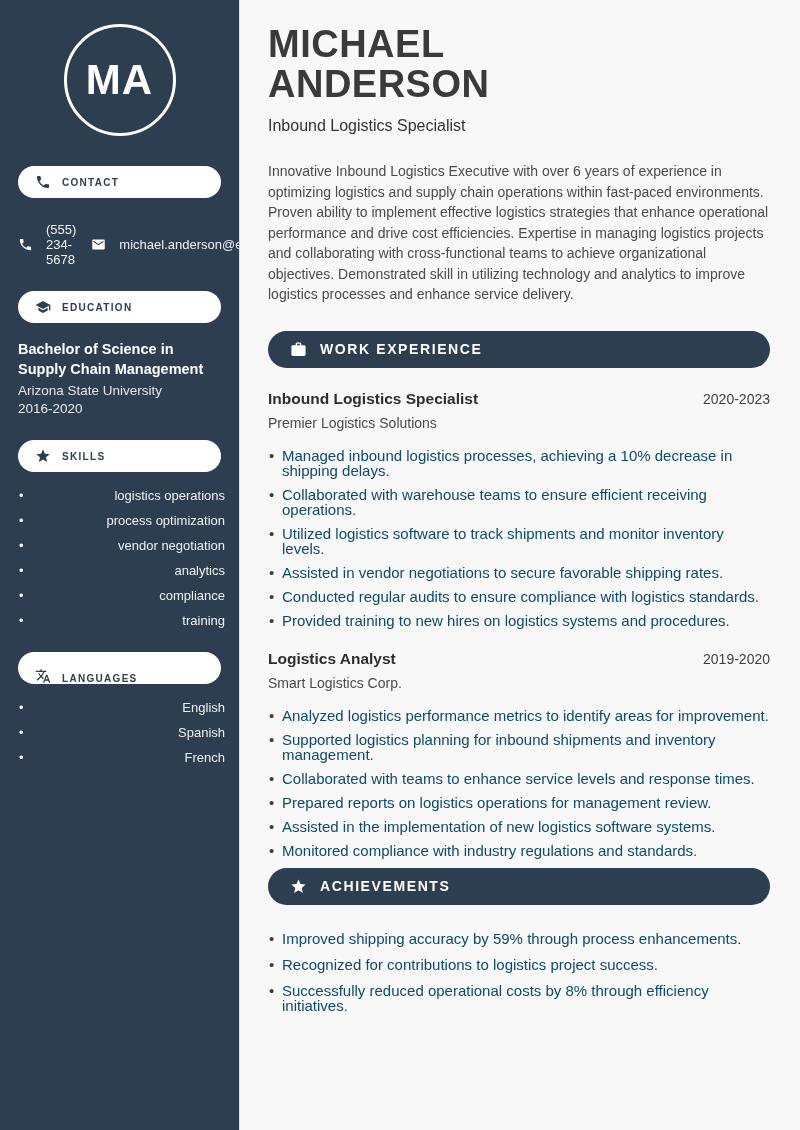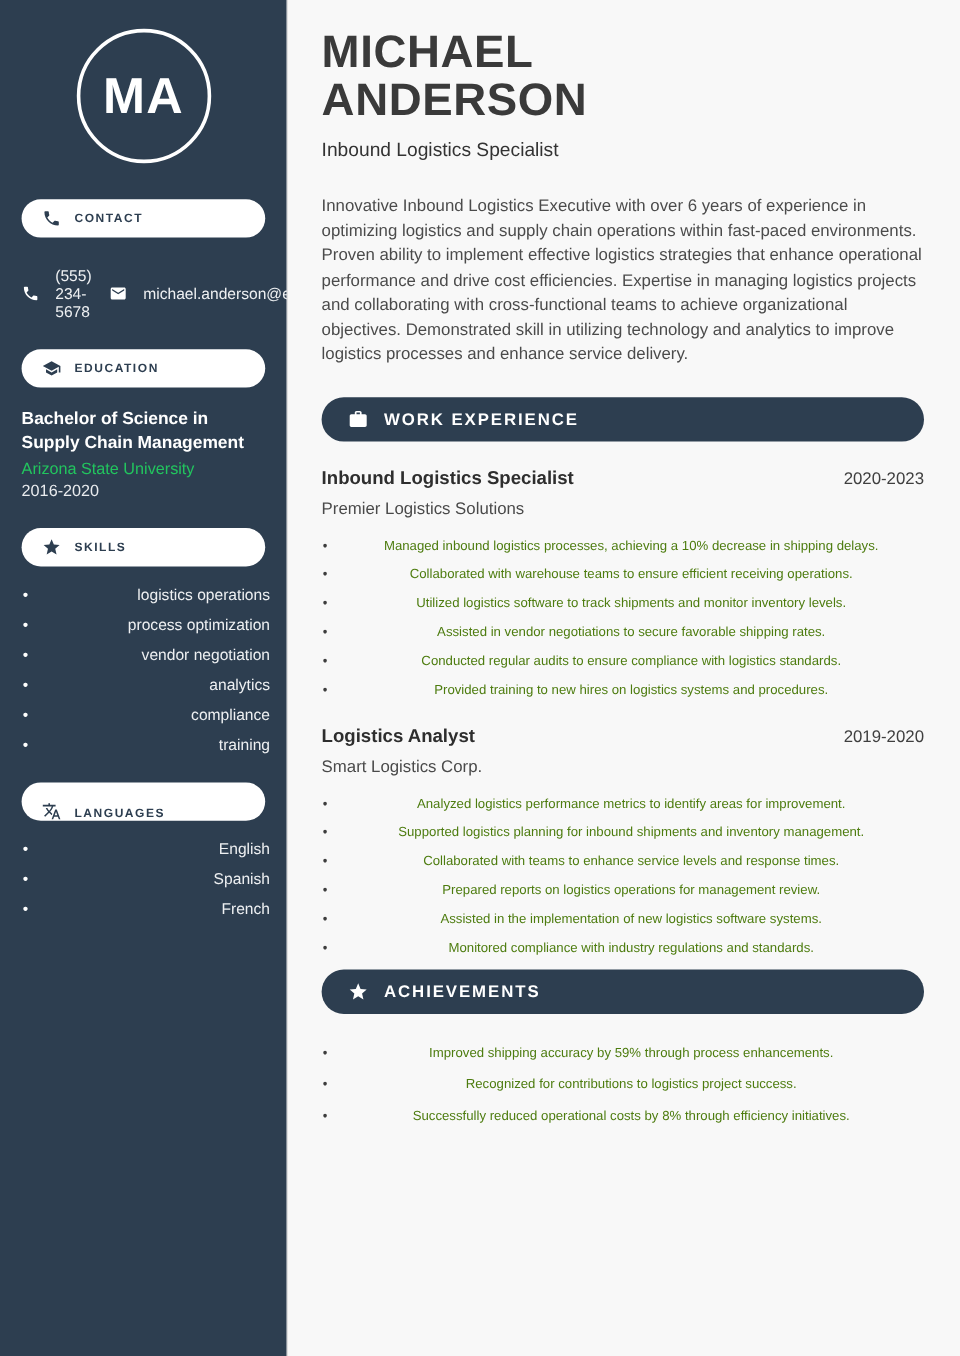--- a/index.html
+++ b/index.html
@@ -38,21 +38,21 @@
   .pill-education { margin-top: 24px; }
   .pill-skills { margin-top: 24px; }
   .pill-languages { margin-top: 24px; align-items: flex-end; }
 
   .contact-list { margin: 24px 0 0; padding: 0 14px 0 18px; display: flex; flex-direction: row; gap: 15px; }
   .contact-row { display: flex; align-items: center; gap: 13px; font-size: 13px; color: #eef0f2; }
   .contact-row svg { width: 15px; height: 15px; fill: #ffffff; flex: 0 0 auto; }
 
   .edu-block { padding: 17px 24px 0 18px; }
   .edu-degree { font-weight: bold; font-size: 14.5px; line-height: 19.5px; color: #ffffff; }
-  .edu-school { font-size: 13.5px; color: #22c55e; margin-top: 4px; }
+  .edu-school { font-size: 13.5px; color: #e5e5e5; margin-top: 4px; }
   .edu-years  { font-size: 13.5px; color: #e9ebee; margin-top: 3px; }
 
   .side-list { list-style: none; margin: 16px 0 0; padding: 0 14px 0 18px; }
   .side-list li {
     position: relative; padding-left: 15px;
     font-size: 13px; line-height: 15px; color: #eef0f2;
     margin-bottom: 10px;
     text-align: right;
   }
   .side-list li::before { content: "•"; position: absolute; left: 1px; top: 0; color: #fff; }
@@ -81,23 +81,22 @@
 
   .job { margin-top: 22px; }
   .job-head { display: flex; justify-content: space-between; align-items: baseline; }
   .job-role { font-size: 15.5px; font-weight: bold; color: #2e2e2e; }
   .job-dates { font-size: 14px; color: #3f3f3f; font-weight: normal; }
   .job-company { font-size: 14px; color: #4a4a4a; margin-top: 7px; }
 
   .bullets { list-style: none; margin: 17px 0 0; padding: 0; }
   .bullets li {
     position: relative; padding-left: 14px;
-    font-size: 11px; line-height: 15px; color: #4d7c0f;
+    font-size: 15px; line-height: 15px; color: #0c4a6e;
     margin-bottom: 9px;
-    text-align: center;
   }
   .bullets li::before { content: "•"; position: absolute; left: 1px; top: 0; color: #3d3d3d; }
 
   .ach-bullets { margin-top: 26px; }
   .ach-bullets li { margin-bottom: 11px; }
 </style>
 </head>
 <body>
 
 <aside class="sidebar">

